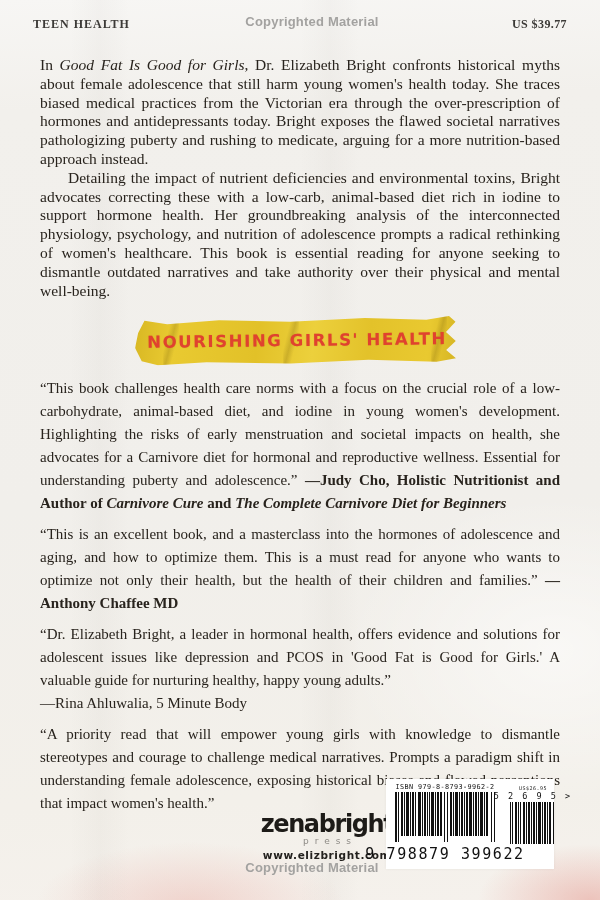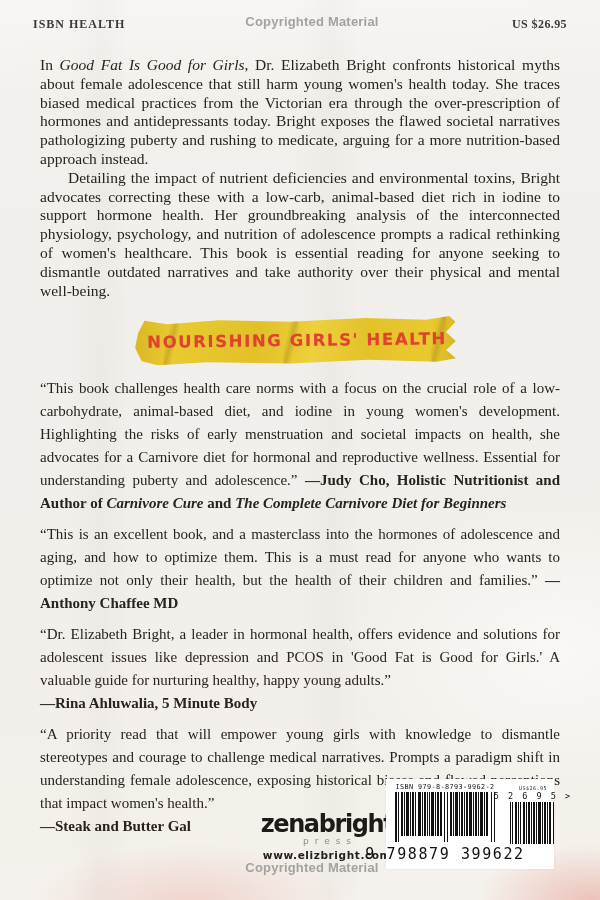--- a/index.html
+++ b/index.html
@@ -61,21 +61,21 @@
     font-size:16.5px; letter-spacing:1.6px; color:#e0422f;
     text-shadow:0 0 1px rgba(180,40,20,0.25);
   }
 
   .quotes {
     position:absolute; left:40px; right:40px; top:377px;
     font-size:15px; line-height:23px; text-align:justify; color:#28231d;
   }
   .quote { margin-bottom:8px; }
   .attr { font-weight:700; }
-  .attr-block { display:block; font-weight:700; text-align:left; }
+  .attr-block { display:block; font-weight:400; text-align:left; }
 
   .publisher {
     position:absolute; left:258px; top:813px; width:138px; text-align:center;
     font-family:"DejaVu Sans", sans-serif; color:#1d1b18;
   }
   .publisher .name { font-size:24px; font-weight:800; letter-spacing:-1.4px; line-height:22px; }
   .publisher .sub  { font-size:9px; letter-spacing:6px; color:#8e8b86; margin-top:1px; padding-left:6px; }
   .publisher .site { font-size:10.5px; font-weight:700; letter-spacing:0.6px; margin-top:3px; color:#23211e; }
 
   .barcode-box {
@@ -95,42 +95,42 @@
 </head>
 <body>
 
 <div class="page">
 
   <div class="streak" style="left:70px"></div>
   <div class="streak" style="left:300px"></div>
 
   <div class="watermark top">Copyrighted Material</div>
 
-  <div class="header-category">ISBN HEALTH</div>
-  <div class="header-price">US $26.95</div>
+  <div class="header-category">TEEN HEALTH</div>
+  <div class="header-price">US $39.77</div>
 
   <div class="synopsis">
     <p><span>In </span><span class="italic">Good Fat Is Good for Girls</span><span>, Dr. Elizabeth Bright confronts historical myths about female adolescence that still harm young women's health today. She traces biased medical practices from the Victorian era through the over-prescription of hormones and antidepressants today. Bright exposes the flawed societal narratives pathologizing puberty and rushing to medicate, arguing for a more nutrition-based approach instead.</span></p>
     <p>Detailing the impact of nutrient deficiencies and environmental toxins, Bright advocates correcting these with a low-carb, animal-based diet rich in iodine to support hormone health. Her groundbreaking analysis of the interconnected physiology, psychology, and nutrition of adolescence prompts a radical rethinking of women's healthcare. This book is essential reading for anyone seeking to dismantle outdated narratives and take authority over their physical and mental well-being.</p>
   </div>
 
   <div class="banner">
     <div class="tape">
       <div class="tape-crease" style="left:28px"></div>
       <div class="tape-crease" style="left:148px"></div>
       <div class="tape-crease" style="left:296px"></div>
     </div>
     <div class="banner-label">NOURISHING GIRLS' HEALTH</div>
   </div>
 
   <div class="quotes">
     <p class="quote"><span>“This book challenges health care norms with a focus on the crucial role of a low-carbohydrate, animal-based diet, and iodine in young women's development. Highlighting the risks of early menstruation and societal impacts on health, she advocates for a Carnivore diet for hormonal and reproductive wellness. Essential for understanding puberty and adolescence.” </span><span class="attr">—Judy Cho, Holistic Nutritionist and Author of </span><span class="attr italic">Carnivore Cure</span><span class="attr"> and </span><span class="attr italic">The Complete Carnivore Diet for Beginners</span></p>
     <p class="quote"><span>“This is an excellent book, and a masterclass into the hormones of adolescence and aging, and how to optimize them. This is a must read for anyone who wants to optimize not only their health, but the health of their children and families.” </span><span class="attr">—Anthony Chaffee MD</span></p>
     <p class="quote"><span>“Dr. Elizabeth Bright, a leader in hormonal health, offers evidence and solutions for adolescent issues like depression and PCOS in 'Good Fat is Good for Girls.' A valuable guide for nurturing healthy, happy young adults.”</span><span class="attr-block">—Rina Ahluwalia, 5 Minute Body</span></p>
-    <p class="quote"><span>“A priority read that will empower young girls with knowledge to dismantle stereotypes and courage to challenge medical narratives. Prompts a paradigm shift in understanding female adolescence, exposing historical biases and flawed perceptions that impact women's health.”</span><span class="attr-block">—Steak and Butter Gal</span></p>
+    <p class="quote"><span>“A priority read that will empower young girls with knowledge to dismantle stereotypes and courage to challenge medical narratives. Prompts a paradigm shift in understanding female adolescence, exposing historical biases and flawed perceptions that impact women's health.”</span></p>
   </div>
 
   <div class="publisher">
     <div class="name">zenabright</div>
     <div class="sub">press</div>
     <div class="site">www.elizbright.com</div>
   </div>
 
   <div class="barcode-box">
     <div class="bc-main">

